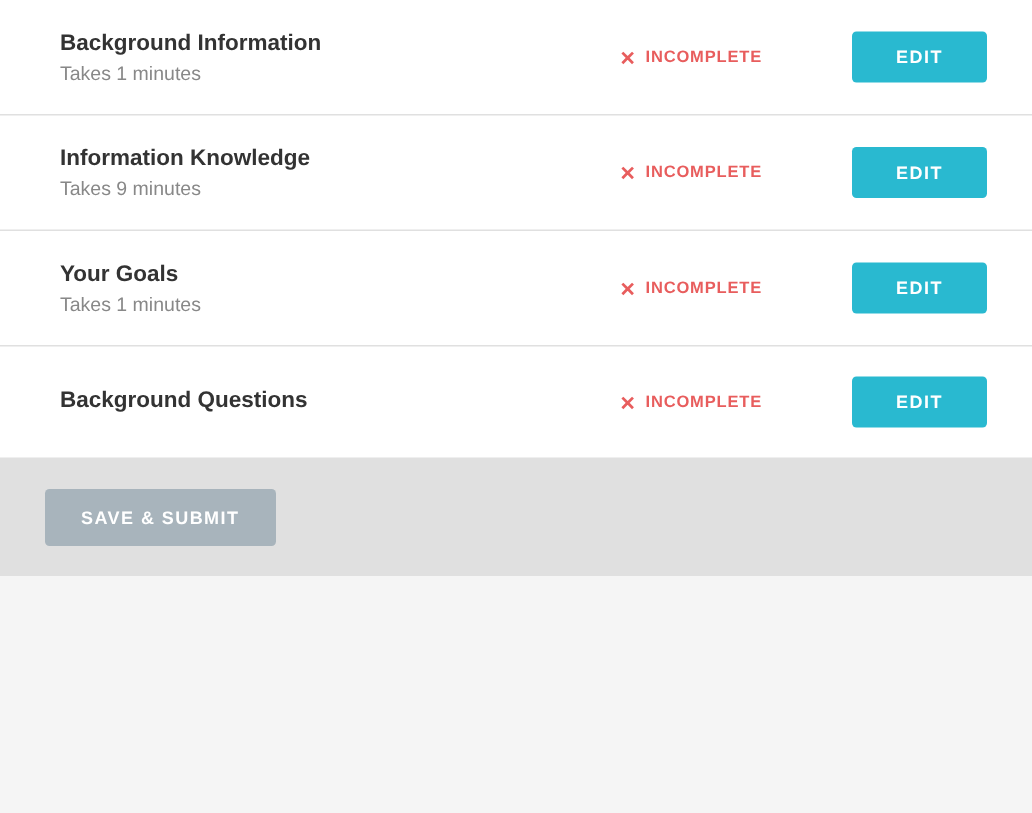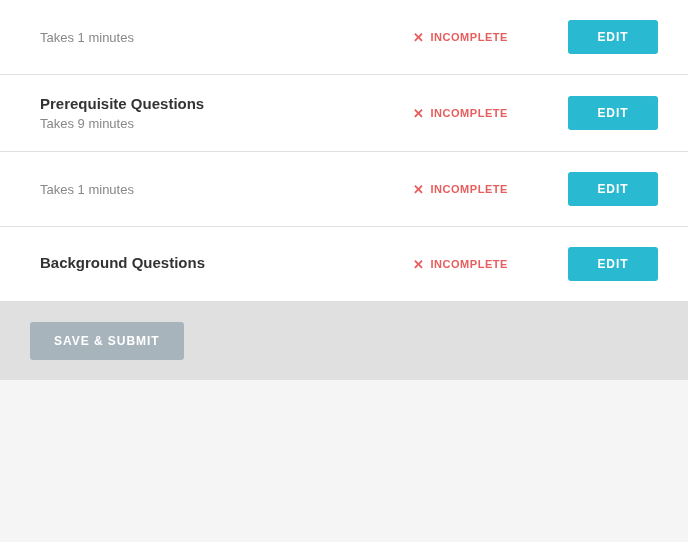--- a/index.html
+++ b/index.html
@@ -103,45 +103,47 @@
       cursor: pointer;
       min-width: 140px;
     }
   </style>
 </head>
 <body>
 
 <div class="main-content">
 <div class="section-item">
       <div class="section-info">
+        <div class="section-title">Background Information</div>
         <div class="section-time">Takes 1 minutes</div>
       </div>
       <div class="section-actions">
         <div class="incomplete-badge">
           <span class="x-icon">✕</span>
           <span>INCOMPLETE</span>
         </div>
         <button class="edit-button">EDIT</button>
       </div>
     </div>
     <div class="section-item">
       <div class="section-info">
-        <div class="section-title">Prerequisite Questions</div>
+        <div class="section-title">Information Knowledge</div>
         <div class="section-time">Takes 9 minutes</div>
       </div>
       <div class="section-actions">
         <div class="incomplete-badge">
           <span class="x-icon">✕</span>
           <span>INCOMPLETE</span>
         </div>
         <button class="edit-button">EDIT</button>
       </div>
     </div>
     <div class="section-item">
       <div class="section-info">
+        <div class="section-title">Your Goals</div>
         <div class="section-time">Takes 1 minutes</div>
       </div>
       <div class="section-actions">
         <div class="incomplete-badge">
           <span class="x-icon">✕</span>
           <span>INCOMPLETE</span>
         </div>
         <button class="edit-button">EDIT</button>
       </div>
     </div>

